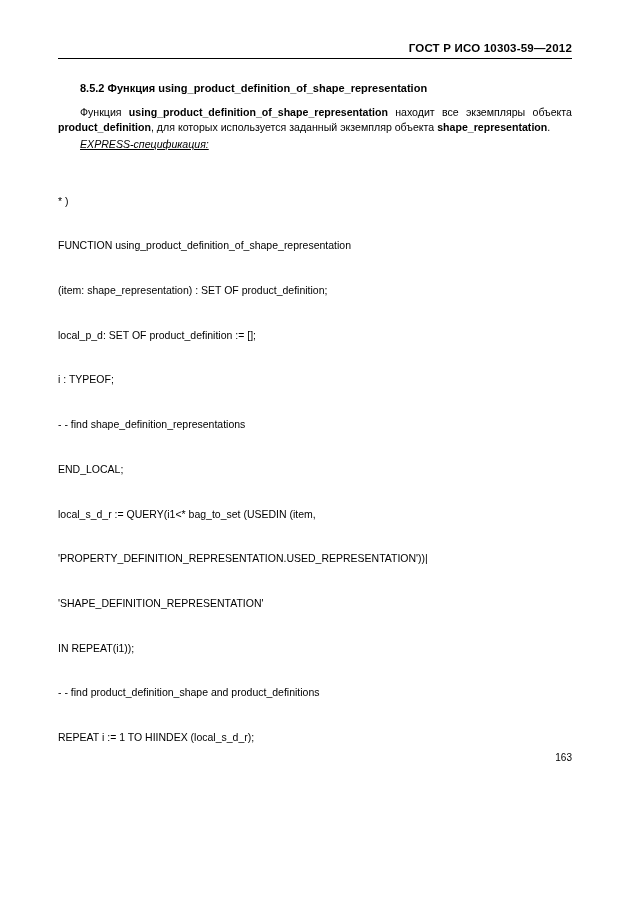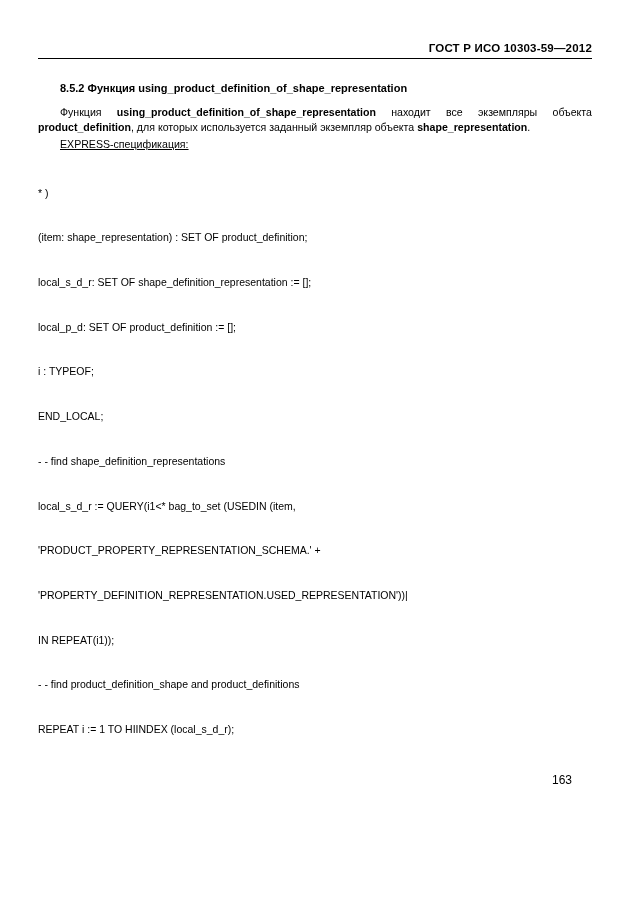--- a/index.html
+++ b/index.html
@@ -13,21 +13,21 @@
     font-family: "Liberation Sans", sans-serif;
     color: #000000;
     position: relative;
     overflow: hidden;
   }
   .page {
     position: relative;
     width: 630px;
     height: 839px;
     box-sizing: border-box;
-    padding: 0 38px;
+    padding: 0 58px;
   }
   .header {
     text-align: right;
     font-size: 11.5px;
     font-weight: bold;
     letter-spacing: 0.2px;
     padding-top: 42px;
     padding-right: 0px;
   }
   .header-rule {
@@ -50,36 +50,37 @@
   .para {
     text-align: justify;
     text-indent: 22px;
     margin: 8px 0 2px 0;
   }
   .para b { font-weight: bold; }
   .underline-head {
     text-decoration: underline;
     margin-left: 22px;
     margin-top: 2px;
-    margin-bottom: 4px;
+    margin-bottom: 12px;
+    font-style: italic;
   }
   .code {
     margin: 0;
     padding: 0;
     white-space: pre-wrap;
     font-family: "Liberation Sans", sans-serif;
     font-size: 10.5px;
     line-height: 1.42;
   }
   .code-line { white-space: pre-wrap; }
   .footer {
     position: absolute;
     right: 58px;
-    bottom: 52px;
-    font-size: 12px;
+    bottom: 76px;
+    font-size: 10px;
   }
 </style>
 </head>
 <body>
 
 <div class="page">
 
   <div class="header">
     <span>ГОСТ Р ИСО 10303-59—2012</span>
   </div>
@@ -88,29 +89,29 @@
   <div class="content">
 
     <div class="sec-title">8.5.2 Функция using_product_definition_of_shape_representation</div>
 
     <p class="para"><span>Функция </span><b>using_product_definition_of_shape_representation</b><span> находит все экземпляры объекта </span><b>product_definition</b><span>, для которых используется заданный экземпляр объекта </span><b>shape_representation</b><span>.</span></p>
 
     <div class="underline-head">EXPRESS-спецификация:</div>
 
     <div class="code">
       <div class="code-line">* )</div>
+      <div class="code-line">FUNCTION using_product_definition_of_shape_representation</div>
       <div class="code-line">(item: shape_representation) : SET OF product_definition;</div>
-      <div class="code-line">local_s_d_r: SET OF shape_definition_representation := [];</div>
       <div class="code-line">local_p_d: SET OF product_definition := [];</div>
       <div class="code-line">i : TYPEOF;</div>
+      <div class="code-line">- - find shape_definition_representations</div>
       <div class="code-line">END_LOCAL;</div>
-      <div class="code-line">- - find shape_definition_representations</div>
       <div class="code-line">local_s_d_r := QUERY(i1&lt;* bag_to_set (USEDIN (item,</div>
-      <div class="code-line">'PRODUCT_PROPERTY_REPRESENTATION_SCHEMA.' +</div>
       <div class="code-line">'PROPERTY_DEFINITION_REPRESENTATION.USED_REPRESENTATION'))|</div>
+      <div class="code-line">'SHAPE_DEFINITION_REPRESENTATION'</div>
       <div class="code-line">IN REPEAT(i1));</div>
       <div class="code-line">- - find product_definition_shape and product_definitions</div>
       <div class="code-line">REPEAT i := 1 TO HIINDEX (local_s_d_r);</div>
       
       
       
       
       
       
       

